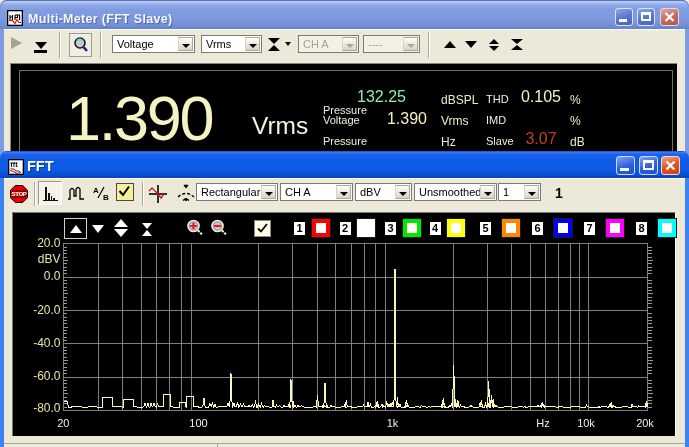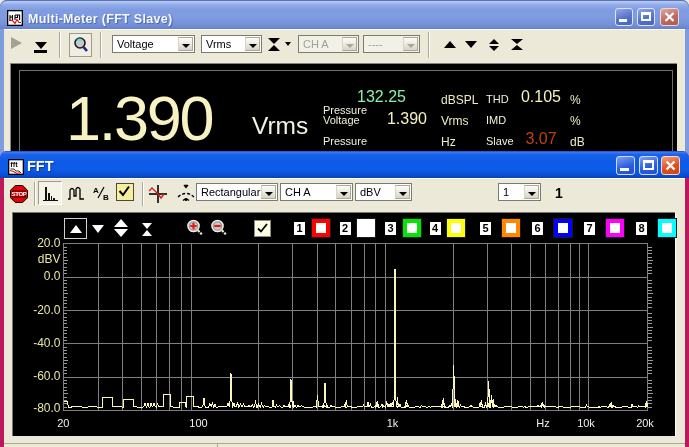--- a/index.html
+++ b/index.html
@@ -109,21 +109,21 @@
 <div style="position:absolute;left:475px;top:50px;font-size:11px;color:#f2f0dc;">IMD</div>
 <div style="position:absolute;left:559px;top:50px;font-size:12px;color:#efecc2;">%</div>
 <div style="position:absolute;left:312px;top:70.5px;font-size:11px;color:#f2f0dc;">Pressure</div>
 <div style="position:absolute;left:430px;top:70.5px;font-size:12px;color:#efecc2;">Hz</div>
 <div style="position:absolute;left:475px;top:70.5px;font-size:11px;color:#f2f0dc;">Slave</div>
 <div style="position:absolute;left:480px;top:66.0px;width:100px;font-size:16px;color:#c2410c;text-align:center;">3.07</div>
 <div style="position:absolute;left:559px;top:70.5px;font-size:12px;color:#efecc2;">dB</div>
   </div>
 </div>
 
-<div class="win" style="left:0;top:151px;width:689px;height:296px;background:#be185d;border-radius:7px 7px 0 0;">
+<div class="win" style="left:0;top:151px;width:689px;height:296px;background:#3b82f6;border-radius:7px 7px 0 0;">
   <div class="tbar" style="height:27px;background:linear-gradient(180deg,#1c47c8 0%,#3e79f0 5%,#1963ec 13%,#0d5be6 40%,#0d5be6 70%,#0b4fd0 88%,#0a43b8 100%);"></div>
   <svg class="ticon" style="left:8px;top:8px" width="16" height="16" viewBox="0 0 16 16">
     <rect x="0.5" y="0.5" width="15" height="15" fill="#fff" stroke="#000" stroke-width="1.6"></rect>
     <text x="2.2" y="8" font-size="7.5" font-weight="bold" fill="#111" font-family="Liberation Sans">fft</text>
     <path d="M2.5 10 L6 10 L8 12 L11 12 L13 14" stroke="#333" stroke-width="1" fill="none"></path>
     <path d="M2 11.5 L5.5 12.5 L9 14.5 L13 13.5" stroke="#e01010" stroke-width="1.1" fill="none"></path>
   </svg>
   <div class="ttext" style="left:27px;top:7px;font-size:14.5px;text-shadow:1px 1px 1px #0a3896;">FFT</div>
   <div class="cbtn" style="left:616px;top:5px;width:19px;height:19px;background:linear-gradient(160deg,#7fa3f5 0%,#2d5fe0 55%,#2050cc 100%);border:1px solid #cfdcf8;">
     <div style="position:absolute;left:3px;bottom:3px;width:9px;height:3px;background:#fff;"></div>
@@ -180,20 +180,24 @@
     <div class="combo" style="left:192px;top:5px;width:82px;">
         <div class="txt">Rectangular</div>
         <div class="arr"></div>
       </div>
     <div class="combo" style="left:276px;top:5px;width:73px;">
         <div class="txt">CH A</div>
         <div class="arr"></div>
       </div>
     <div class="combo" style="left:351px;top:5px;width:57px;">
         <div class="txt">dBV</div>
+        <div class="arr"></div>
+      </div>
+    <div class="combo" style="left:410px;top:5px;width:83px;">
+        <div class="txt">Unsmoothed</div>
         <div class="arr"></div>
       </div>
     <div class="combo" style="left:494px;top:5px;width:43px;">
         <div class="txt">1</div>
         <div class="arr"></div>
       </div>
     <div style="position:absolute;left:551px;top:7px;font-size:14px;font-weight:bold;color:#000;">1</div>
   </div>
 
   <div style="position:absolute;left:12px;top:61px;width:663px;height:224px;background:#000;border-top:1px solid #777;border-left:1px solid #777;box-shadow:1px 1px 0 #fff;">

